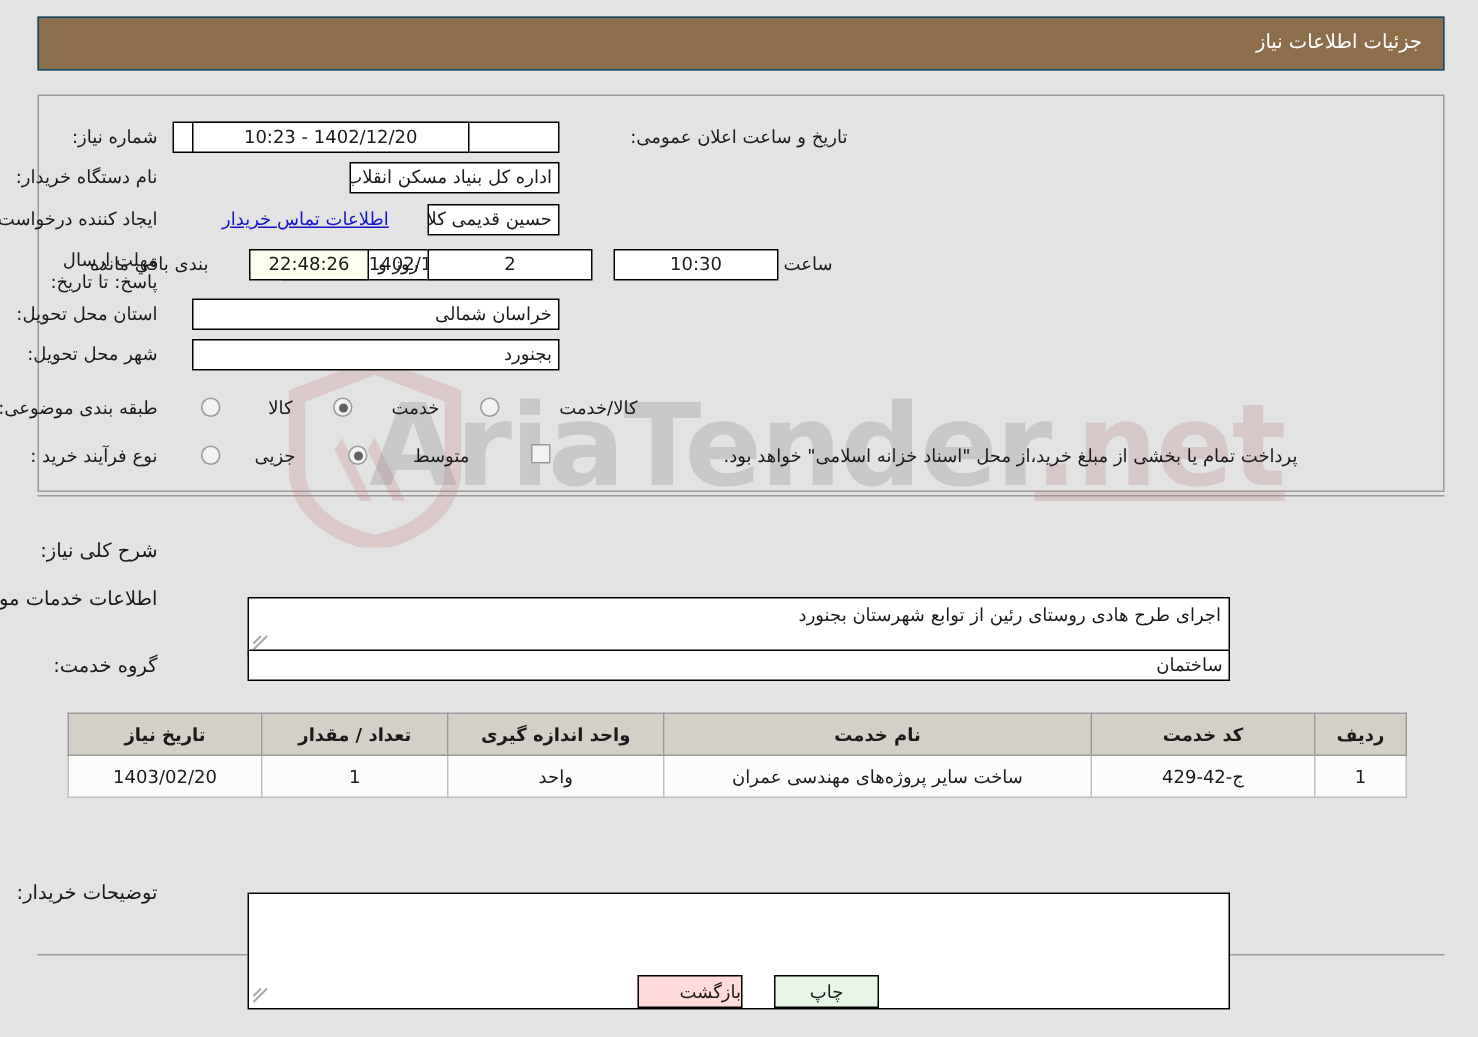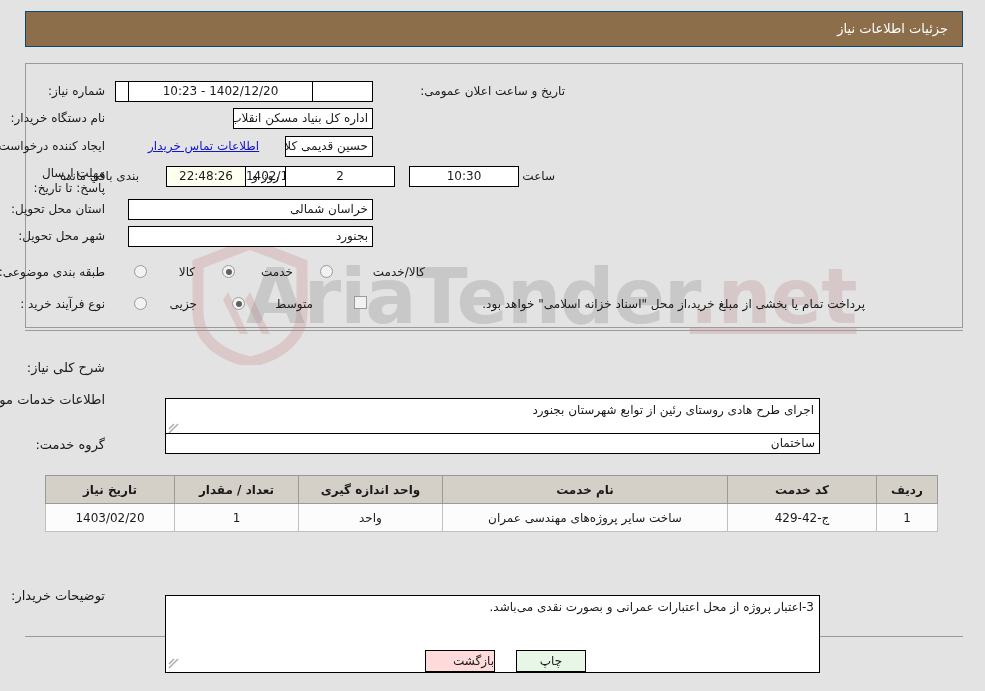--- a/index.html
+++ b/index.html
@@ -328,21 +328,20 @@
         <td>واحد</td>
         <td>1</td>
         <td>1403/02/20</td>
       </tr>
     </tbody>
   </table>
 </div>
 
 <div class="lbl bold" style="right:880px; top:588px; font-size:13px;">توضیحات خریدار:</div>
 <div class="ta" style="right:165px; top:547px; left:165px; height:78px;">
-  <span class="notes-line">3-اعتبار پروژه از محل اعتبارات عمرانی و بصورت نقدی می‌باشد.</span>
   <svg class="grip" viewBox="0 0 12 12">
     <line x1="1" y1="10" x2="10" y2="1" stroke="#666" stroke-width="1.4"></line>
     <line x1="1" y1="6" x2="6" y2="1" stroke="#666" stroke-width="1.4"></line>
   </svg>
 </div>
 
 <div class="divider" style="top:636px;"></div>
 
 <div class="btn print" style="left:516px; top:650px; width:70px;">چاپ</div>
 <div class="btn back" style="left:425px; top:650px; width:70px;padding-left:48px;">بازگشت</div>

